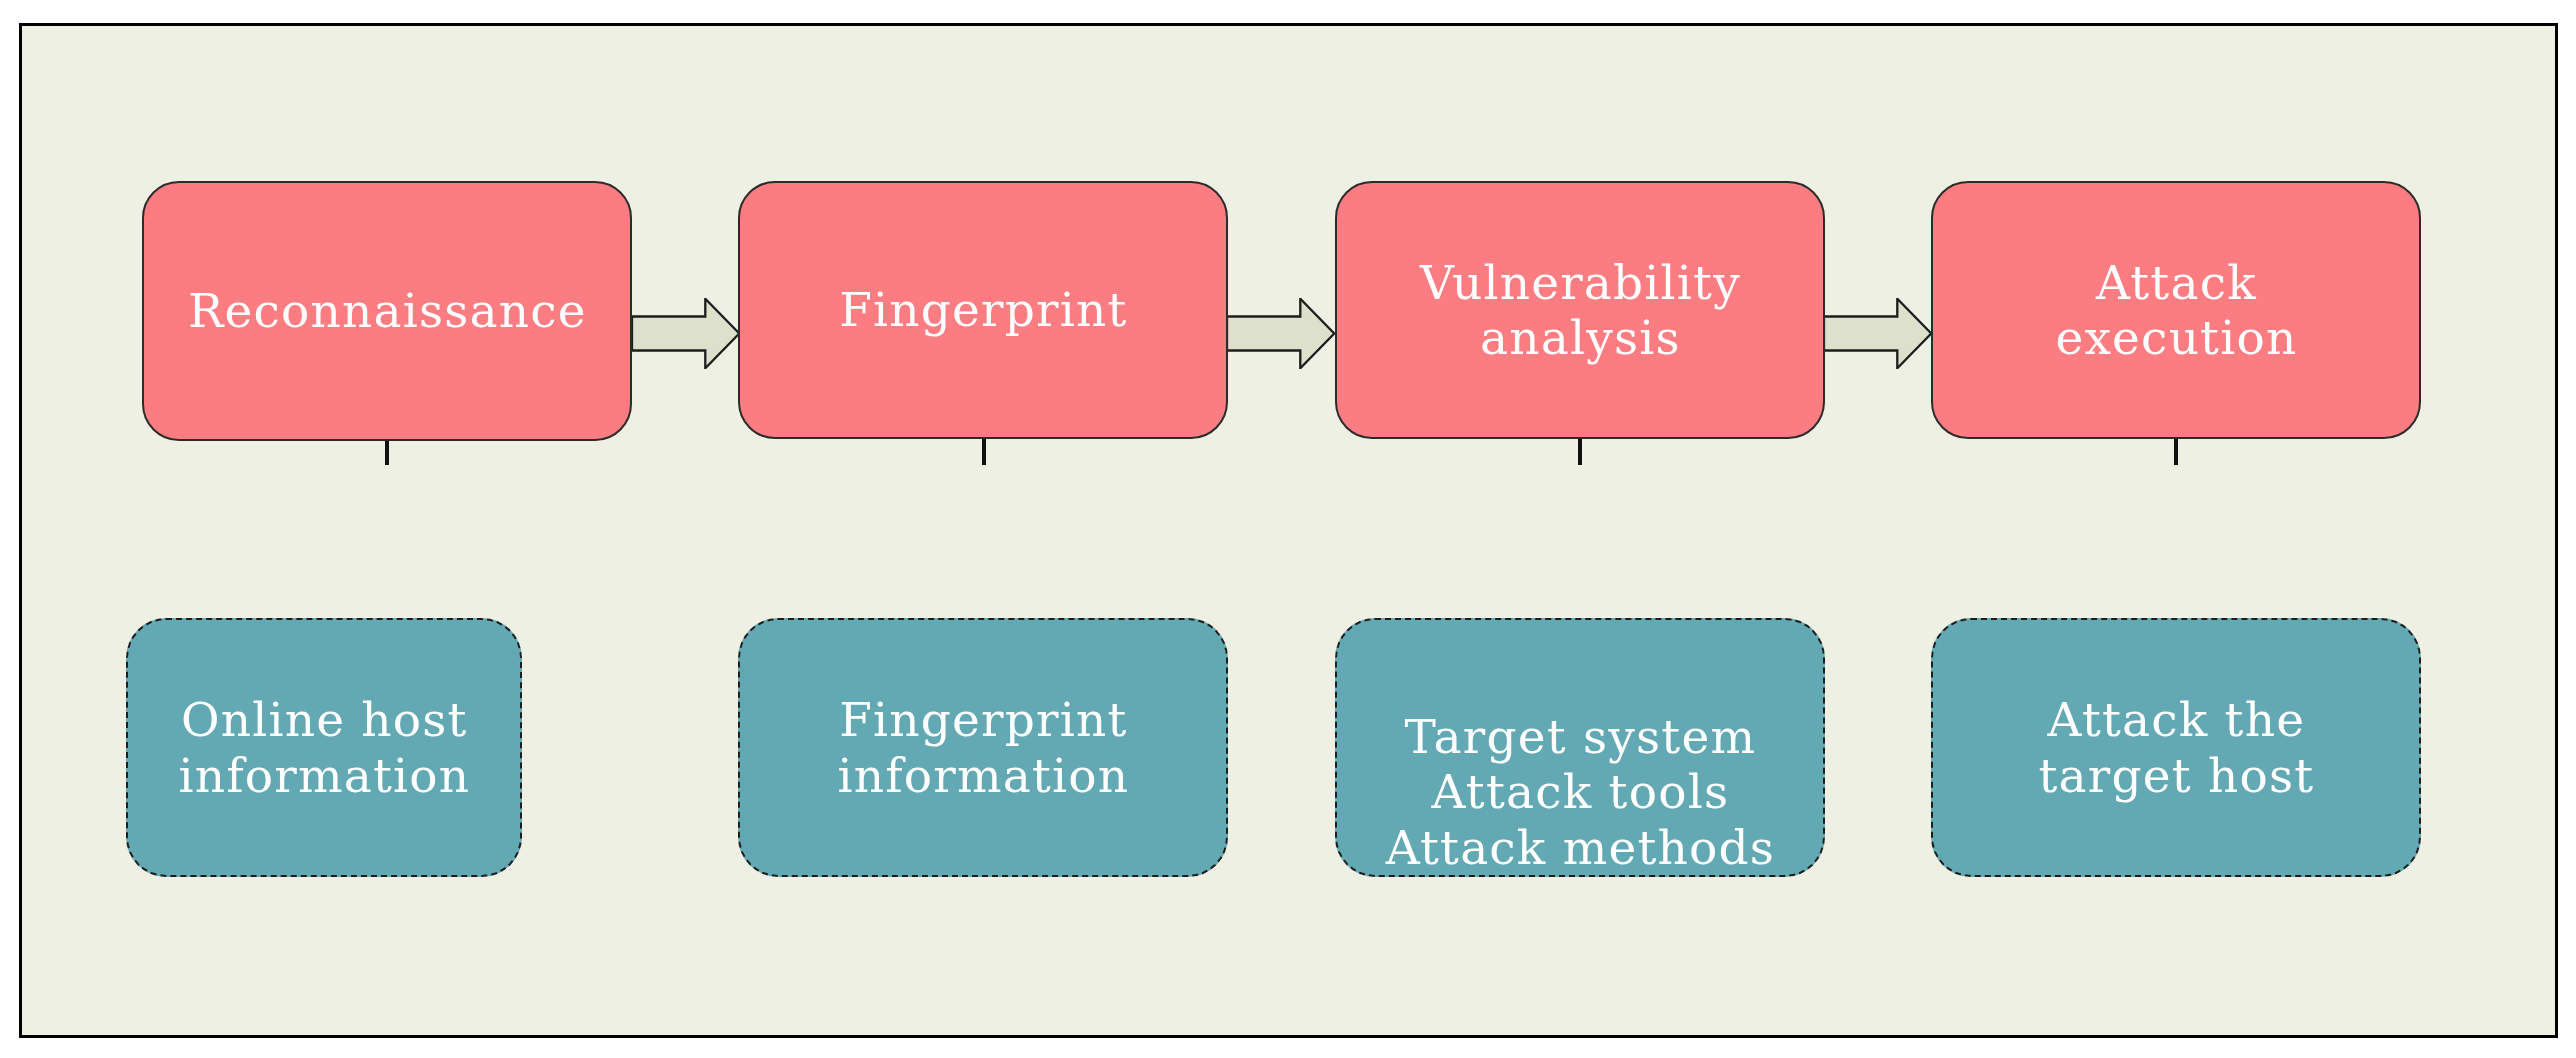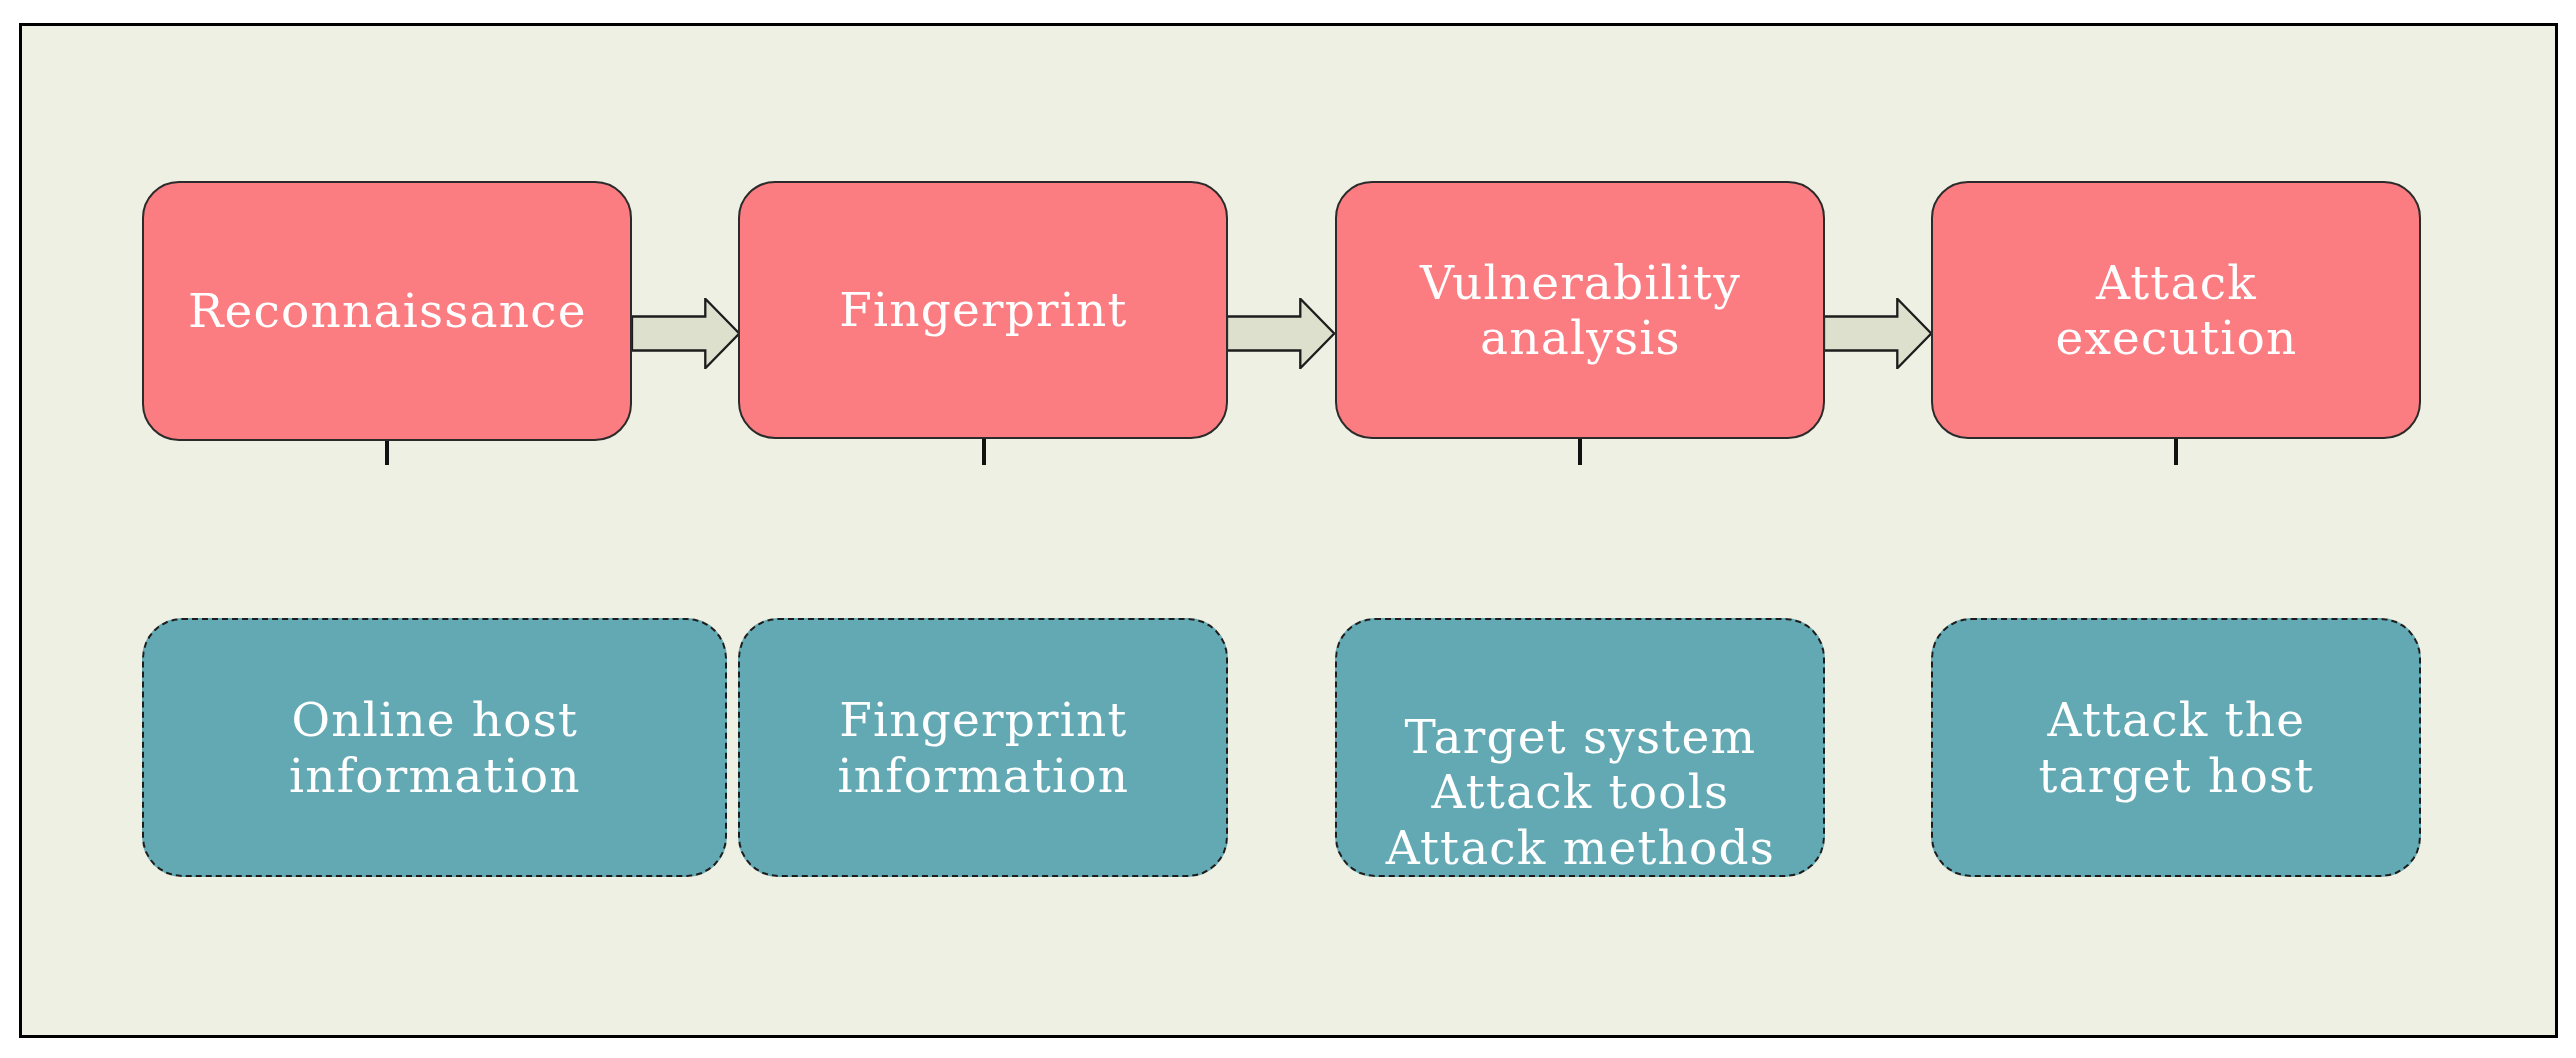--- a/index.html
+++ b/index.html
@@ -114,21 +114,21 @@
     <div class="node stage-node" style="left:1313px; top:155px; width:490px; height:258px;">
       <span>Vulnerability
 analysis</span>
     </div>
 
     <div class="node stage-node" style="left:1909px; top:155px; width:490px; height:258px;">
       <span>Attack
 execution</span>
     </div>
 
-    <div class="node output-node" style="left:120px; top:592px; width:585px; height:259px;">
+    <div class="node output-node" style="left:104px; top:592px; width:396px; height:259px;">
       <span>Online host
 information</span>
     </div>
 
     <div class="node output-node" style="left:716px; top:592px; width:490px; height:259px;">
       <span>Fingerprint
 information</span>
     </div>
 
     <div class="node output-node" style="left:1313px; top:592px; width:490px; height:259px;align-items:flex-end;">

